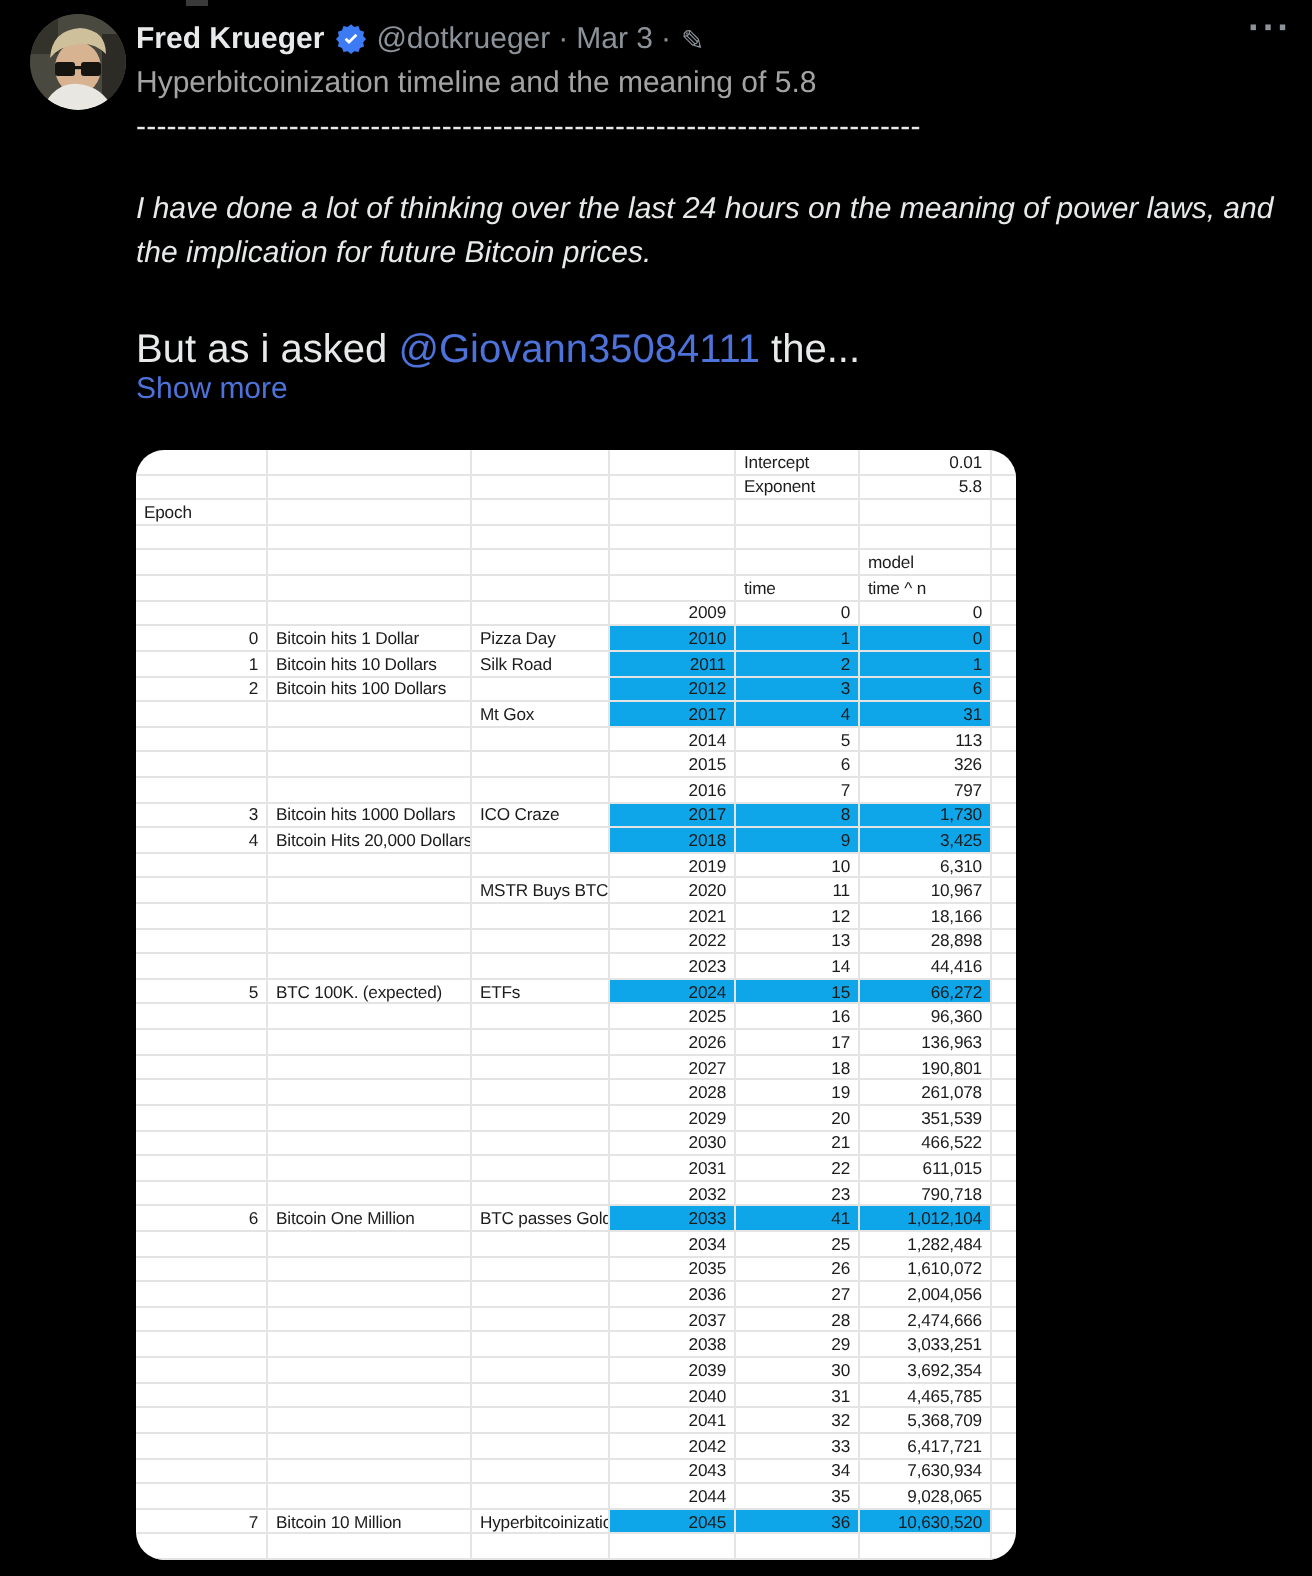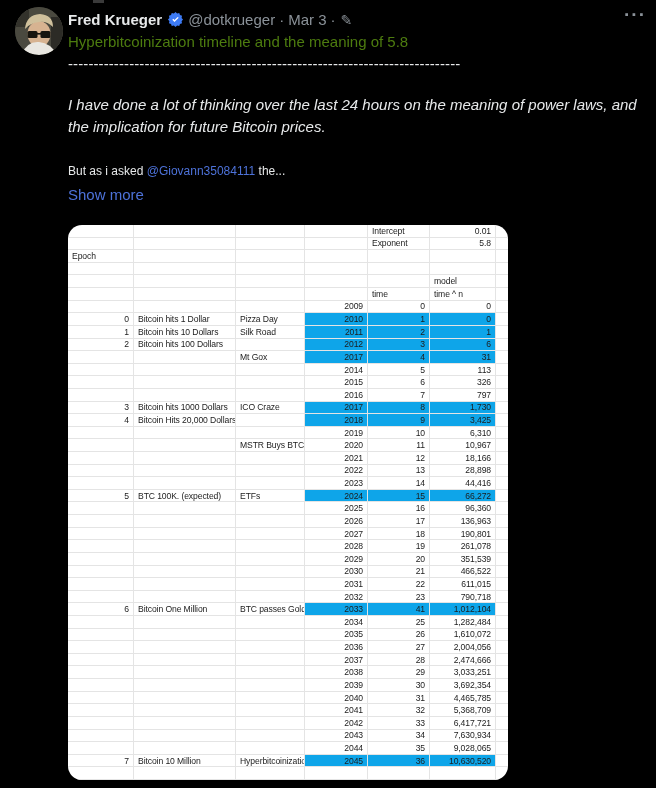--- a/index.html
+++ b/index.html
@@ -9,24 +9,24 @@
     -webkit-font-smoothing:antialiased;
   }
   .sliver{position:absolute;left:93px;top:0;width:11px;height:3px;background:#3a3a3a;}
   .avatar{position:absolute;left:15px;top:7px;width:48px;height:48px;border-radius:50%;overflow:hidden;background:#44443c;cursor:pointer;}
   .header-line{position:absolute;left:68px;top:11px;display:flex;align-items:center;gap:4px;font-size:15px;white-space:nowrap;}
   .name{color:#e7e9ea;font-weight:700;}
   .badge{width:17px;height:17px;display:inline-block;margin-left:1px;}
   .meta{color:#8b9299;}
   .pencil{color:#8b9299;font-size:14px;margin-left:1px;}
   .more-btn{position:absolute;right:10px;top:2px;color:#8b9299;font-size:19px;letter-spacing:1px;font-weight:700;cursor:pointer;line-height:26px;}
-  .title{position:absolute;left:68px;top:33px;color:#4d7c0f;font-size:15px;}
+  .title{position:absolute;left:68px;top:33px;color:#a3a3a3;font-size:15px;}
   .dashes{position:absolute;left:68px;top:55px;color:#e7e9ea;font-size:15px;letter-spacing:0.1px;white-space:nowrap;}
   .para{position:absolute;left:68px;top:94px;width:578px;color:#e7e9ea;font-size:15px;line-height:21.5px;font-style:italic;}
-  .mention-line{position:absolute;left:68px;top:164px;color:#e7e9ea;font-size:12px;}
+  .mention-line{position:absolute;left:68px;top:164px;color:#e7e9ea;font-size:20px;}
   .link{color:#4d72d9;text-decoration:none;cursor:pointer;}
   .show-more{position:absolute;left:68px;top:186px;font-size:15px;color:#4d72d9;cursor:pointer;}
   .media-card{
     position:absolute;left:68px;top:225px;width:440px;height:555px;
     background:#ffffff;border-radius:14px;overflow:hidden;cursor:pointer;
   }
   .sheet{
     width:348px;height:555px;display:grid;
     grid-template-columns:66px 102px 69px 63px 62px 66px 12px;
     grid-auto-rows:1fr;

